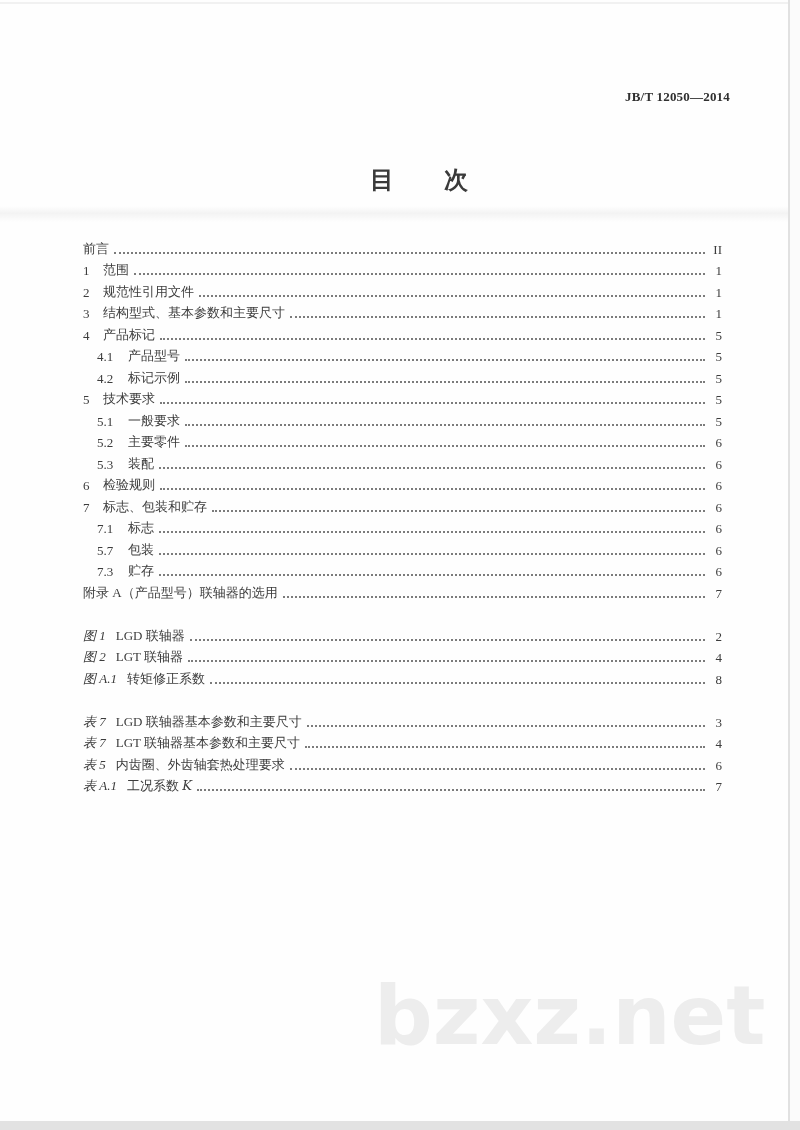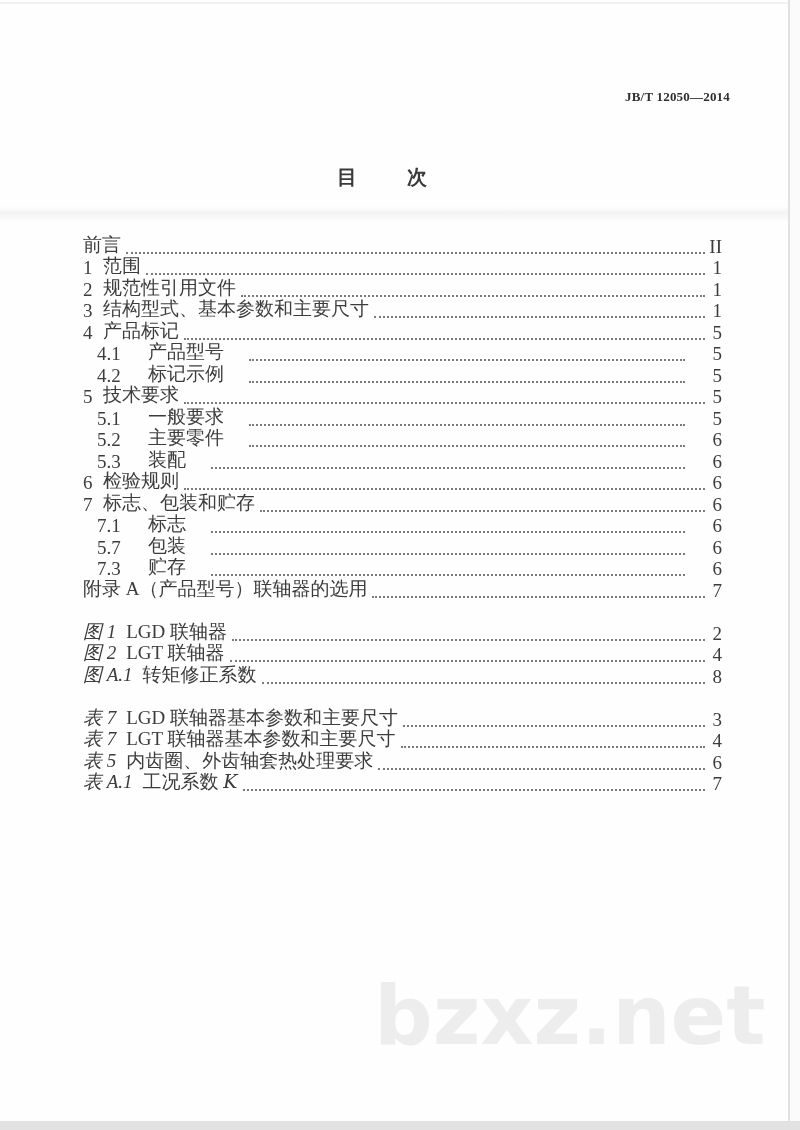--- a/index.html
+++ b/index.html
@@ -12,34 +12,34 @@
     background:linear-gradient(to bottom,rgba(0,0,0,0) 0%,rgba(0,0,0,0.045) 45%,rgba(0,0,0,0) 100%);}
   .right-line{position:absolute;top:0;left:788px;width:2px;height:1121px;background:#e1e1e1;}
   .right-strip{position:absolute;top:0;left:790px;width:10px;height:1121px;background:#fbfbfb;}
   .bottom-band{position:absolute;left:0;top:1121px;width:100%;height:9px;background:#e2e2e2;}
 
   .header-code{
     position:absolute;top:89px;left:0;width:730px;text-align:right;
     font-size:13px;font-weight:bold;color:#303030;letter-spacing:0.2px;
   }
   .page-title{
-    position:absolute;top:164px;left:337px;
-    font-size:20px;font-weight:bold;color:#3a3a3a;letter-spacing:50px;white-space:nowrap;text-align:center;
+    position:absolute;top:164px;left:370px;
+    font-size:24px;font-weight:bold;color:#3a3a3a;letter-spacing:50px;white-space:nowrap;text-align:center;
   }
 
   .toc{position:absolute;top:236px;left:83px;width:639px;}
   .toc-group{margin:0;padding:0;}
   .toc-group.gap-before{margin-top:21.5px;}
   .toc-row{
     display:flex;align-items:flex-end;height:21.5px;
-    font-size:19px;color:#3c3c3c;white-space:nowrap;
+    font-size:13px;color:#3c3c3c;white-space:nowrap;
   }
   .toc-row .num{flex:0 0 auto;}
   .toc-row.sec .num{min-width:20px;}
-  .toc-row.sec.l1{padding-left:14px;gap:20px;}
+  .toc-row.sec.l1{padding-left:14px;}
   .toc-row.sec.l1 .num{min-width:31px;}
   .toc-row.fig .num,.toc-row.tab .num{margin-right:10px;font-style:italic;}
   .toc-row .label{flex:0 0 auto;}
   .toc-row .label i{font-family:"DejaVu Serif","Liberation Serif",serif;}
   .toc-row .dots{
     flex:1 1 auto;border-bottom:2px dotted #7b7b7b;
     margin-left:5px;margin-right:3px;transform:translateY(-4px);
   }
   .toc-row .pg{flex:0 0 auto;min-width:14px;text-align:right;}
 

